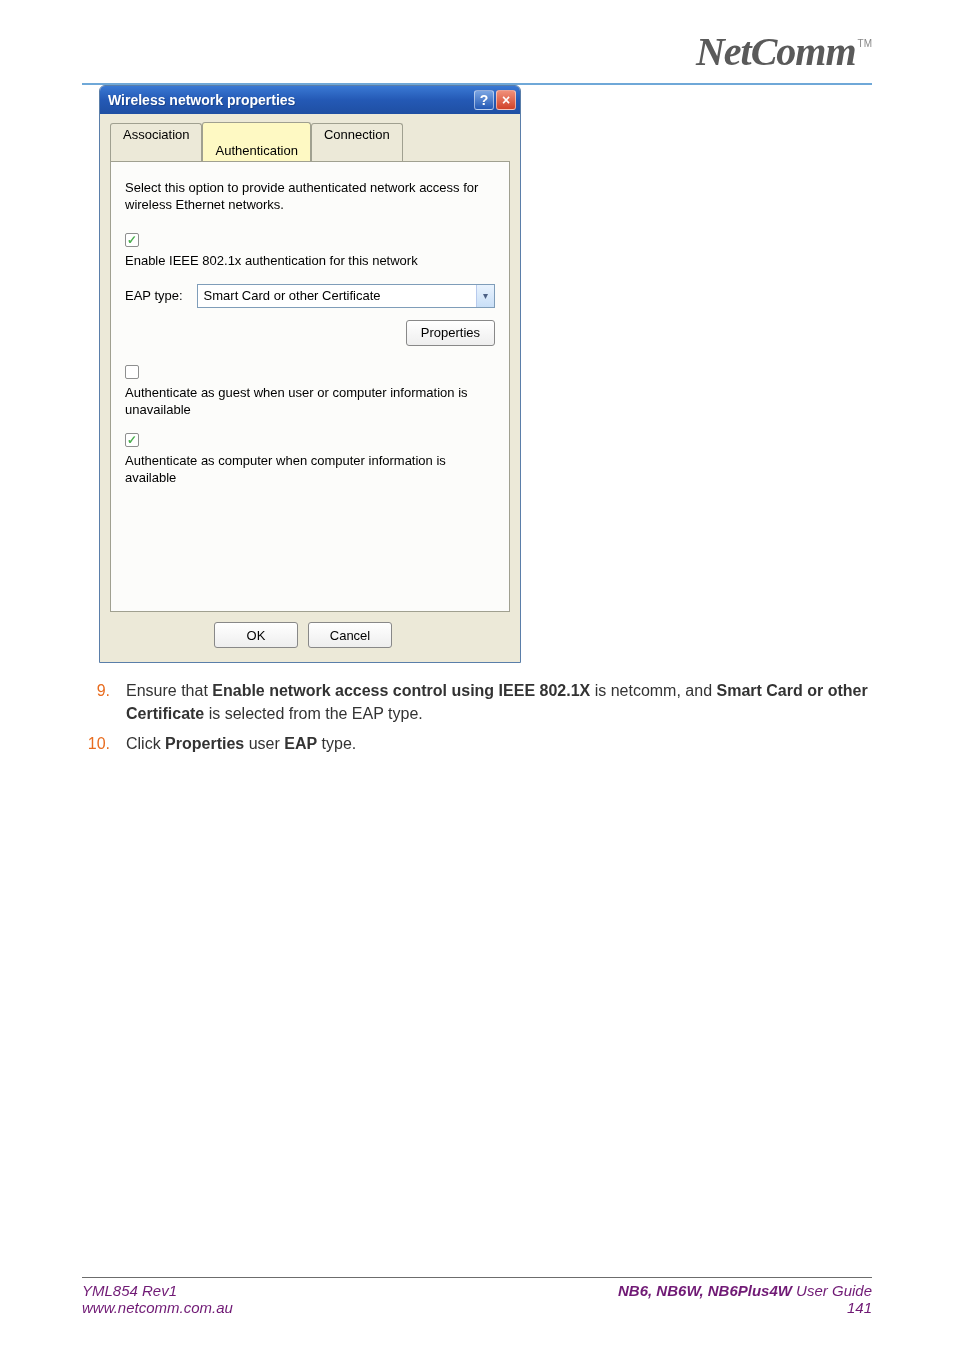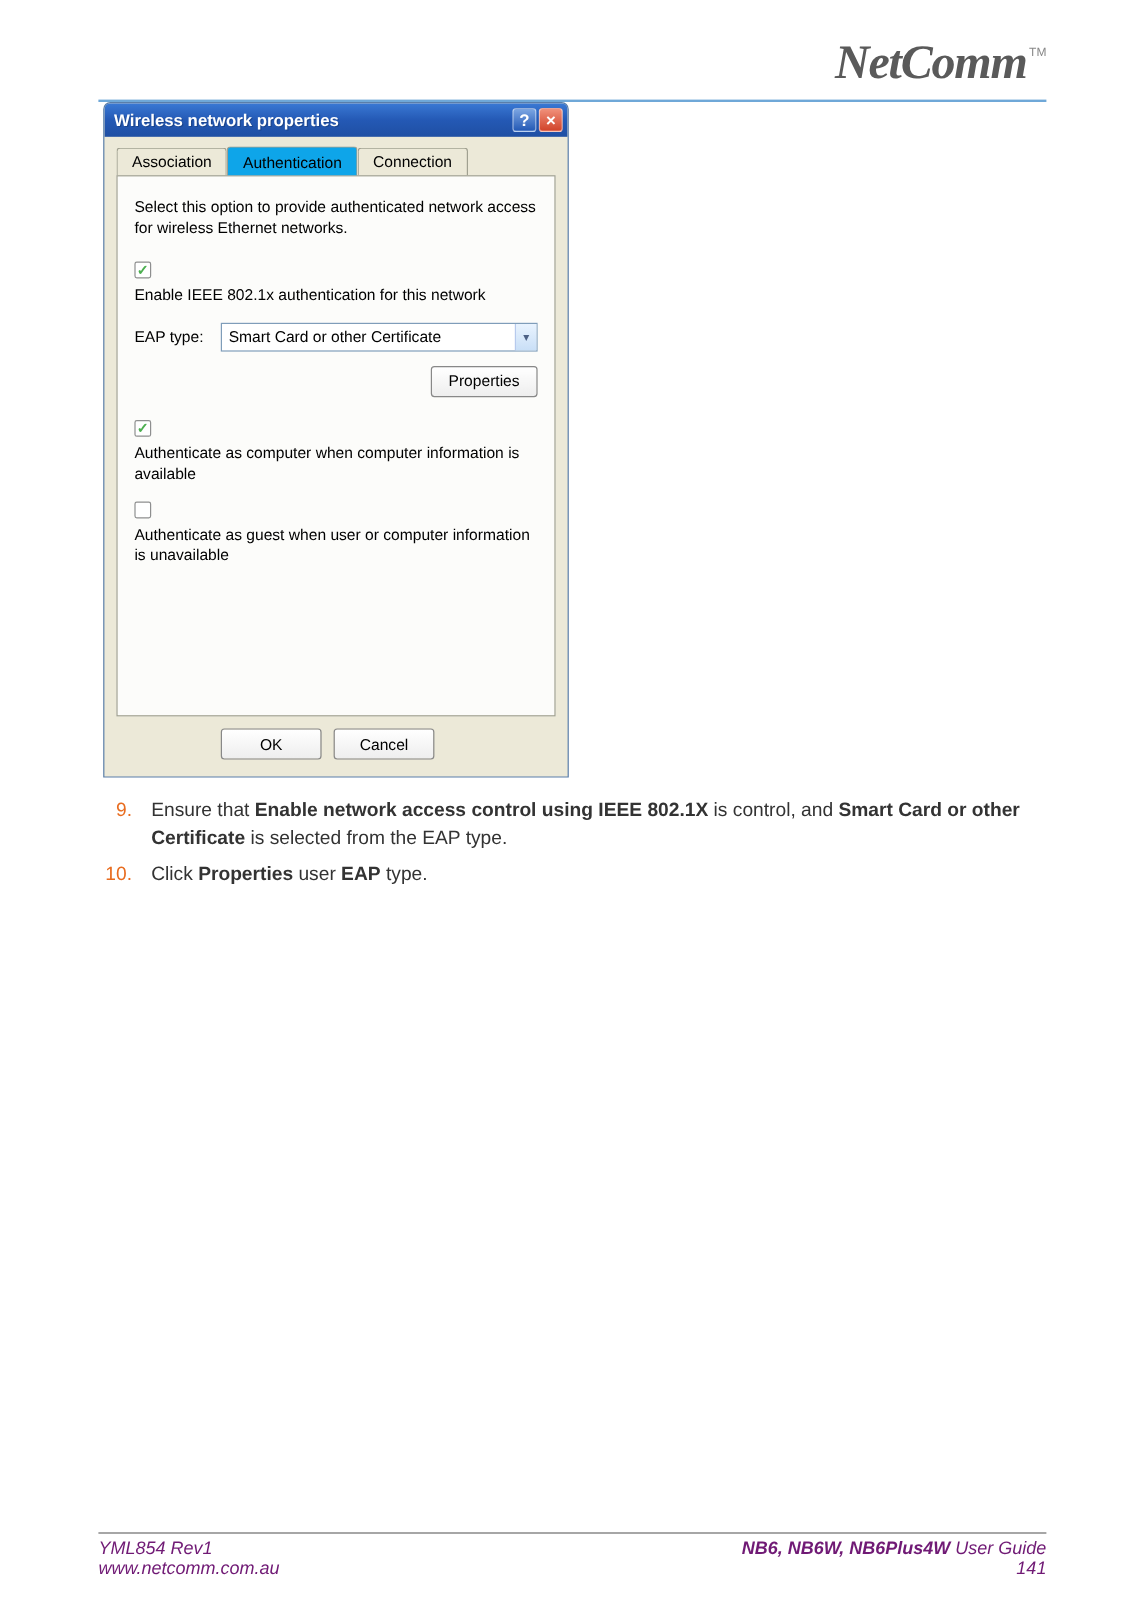--- a/index.html
+++ b/index.html
@@ -37,22 +37,22 @@
     font-size: 10px;
     color: #888;
     margin-left: 2px;
     vertical-align: top;
     position: relative;
     top: -18px;
   }
 
   
   .dialog {
-    width: 388px;
-    margin-left: 4px;
+    width: 422px;
+    margin-left: 17px;
     border: 1px solid #5a7ea9;
     border-radius: 6px 6px 0 0;
     overflow: hidden;
     background: #ece9d8;
     font-family: "Tahoma", Arial, sans-serif;
     font-size: 13px;
     color: #000;
   }
   .titlebar {
     height: 28px;
@@ -90,24 +90,24 @@
     padding: 3px 12px 3px 12px;
     border: 1px solid #a0a090;
     border-bottom: none;
     background: #ece9d8;
     font-size: 13px;
     border-radius: 3px 3px 0 0;
     position: relative;
     top: 1px;
   }
   .tab.active {
-    background: #0ea5e9;
+    background: #fef9c3;
     z-index: 2;
     top: 0px;
-    padding-top: 5px;
+    padding-top: 20px;
   }
   .tabpanel {
     margin: 0 10px 10px 10px;
     padding: 18px 14px 110px 14px;
     border: 1px solid #a0a090;
     background: #fcfcfa;
     position: relative;
   }
   .desc { margin-bottom: 18px; line-height: 1.3; }
   .checkrow {
@@ -265,41 +265,41 @@
           <span>Smart Card or other Certificate</span>
           <div class="dropdown-arrow">▾</div>
         </div>
       </div>
 
       <div class="btnrow-right">
         <div class="winbtn">Properties</div>
       </div>
 
       <div class="checkrow">
+        <div class="checkbox"></div>
+        <span>Authenticate as guest when user or computer information is unavailable</span>
+      </div>
+
+      <div class="checkrow">
         <div class="checkbox checked"></div>
         <span>Authenticate as computer when computer information is available</span>
-      </div>
-
-      <div class="checkrow">
-        <div class="checkbox"></div>
-        <span>Authenticate as guest when user or computer information is unavailable</span>
       </div>
     </div>
 
     <div class="dialog-footer">
       <div class="winbtn">OK</div>
       <div class="winbtn">Cancel</div>
     </div>
   </div>
 
   <div class="steps">
     <div class="step">
       <div class="step-num">9.</div>
       <div class="step-text">
-        <span>Ensure that </span><b>Enable network access control using IEEE 802.1X</b><span> is control, and </span><b>Smart Card or other Certificate</b><span> is selected from the EAP type.</span>
+        <span>Ensure that </span><b>Enable network access control using IEEE 802.1X</b><span> is netcomm, and </span><b>Smart Card or other Certificate</b><span> is selected from the EAP type.</span>
       </div>
     </div>
     <div class="step">
       <div class="step-num">10.</div>
       <div class="step-text">
         <span>Click </span><b>Properties</b><span> user </span><b>EAP</b><span> type.</span>
       </div>
     </div>
   </div>
 </div>

